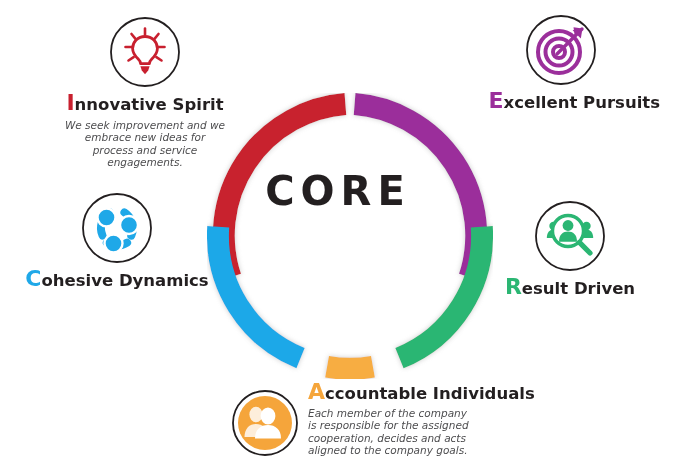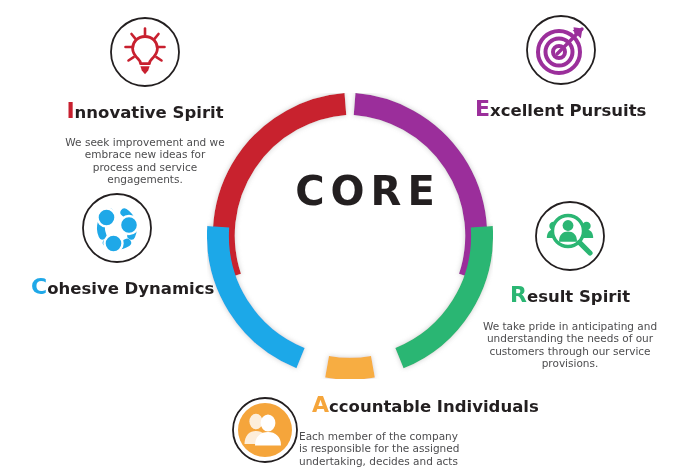--- a/index.html
+++ b/index.html
@@ -25,21 +25,21 @@
     left: 207px;
     top: 93px;
     width: 286px;
     height: 286px;
   }
   .ring-svg { display: block; width: 286px; height: 286px; }
 
   
   .center-text {
     position: absolute;
-    left: 243px;
+    left: 213px;
     top: 168px;
     width: 250px;
     text-align: center;
     pointer-events: none;
   }
   .center-line {
     font-family: "DejaVu Sans", sans-serif;
     font-weight: bold;
     font-size: 40px;
     line-height: 47px;
@@ -54,53 +54,54 @@
   }
   .value .icon-holder {
     display: block;
   }
   .val-title {
     font-family: "DejaVu Sans", sans-serif;
     font-weight: bold;
     font-size: 16.5px;
     color: #231f20;
     white-space: nowrap;
-    margin: 13px;
+    margin: 0;
     line-height: 20px;
   }
   .val-title .initial {
     font-size: 22px;
     line-height: 20px;
   }
   .val-desc {
     font-family: "DejaVu Sans", sans-serif;
     font-size: 10.5px;
     line-height: 12.4px;
     color: #4d4d4f;
     margin: 4px 0 0 0;
     white-space: pre-line;
+    font-style: italic;
   }
 
   
   #v-innovative { left: 50px;  top: 16px;  width: 190px; text-align: center; }
   #v-innovative .icon-holder { margin: 0 auto 5px auto; width: 72px; }
 
-  #v-excellent  { left: 462px; top: 14px;  width: 198px; text-align: left; }
+  #v-excellent  { left: 462px; top: 14px;  width: 198px; text-align: right; }
   #v-excellent .icon-holder { margin: 0 auto 5px auto; width: 72px; }
 
-  #v-cohesive   { left: 18px;  top: 192px; width: 198px; }
+  #v-cohesive   { left: 18px;  top: 192px; width: 198px; text-align: center; }
   #v-cohesive .icon-holder { margin: 0 auto 5px auto; width: 72px; }
 
   #v-result     { left: 468px; top: 200px; width: 204px; text-align: center; }
   #v-result .icon-holder { margin: 0 auto 5px auto; width: 72px; }
 
   
   #v-accountable {
     left: 231px; top: 378px; width: 310px;
-    display: flex; align-items: center; 
+    display: flex; align-items: flex-end; gap: 9px;
   }
   #v-accountable .icon-holder { flex: 0 0 auto; width: 68px; margin-top: 2px; }
   #v-accountable .txt { text-align: left; padding-top: 4px; }
   #v-accountable .val-desc { margin-top: 3px; }
 
   .icon-svg { display: block; }
 </style>
 </head>
 <body>
 
@@ -205,25 +206,21 @@
         <circle cx="34" cy="31" r="15.5" fill="#ffffff" stroke="#2bb673" stroke-width="3.4"></circle>
 
         <g fill="#2bb673">
           <circle cx="34" cy="25.5" r="5.4"></circle>
           <path d="M 25 41.8 C 25 34.6 29 31.6 34 31.6 C 39 31.6 43 34.6 43 41.8 Z"></path>
         </g>
 
         <line x1="45.4" y1="42.4" x2="56" y2="53" stroke="#2bb673" stroke-width="5.2" stroke-linecap="round"></line>
       </svg>
     </span>
-    <p class="val-title"><span class="initial" style="color:#2bb673">R</span><span>esult Spirit</span></p>
-    <p class="val-desc">We take pride in anticipating and
-understanding the needs of our
-customers through our service
-provisions.</p>
+    <p class="val-title"><span class="initial" style="color:#2bb673">R</span><span>esult Driven</span></p>
   </div>
 
   <div class="value" id="v-accountable">
     <span class="icon-holder">
       <svg class="icon-svg" width="68" height="68" viewBox="0 0 68 68" xmlns="http://www.w3.org/2000/svg">
         <circle cx="34" cy="34" r="32" fill="#ffffff" stroke="#231f20" stroke-width="1.8"></circle>
         <circle cx="34" cy="34" r="27" fill="#f5a53b"></circle>
 
         <g fill="#ffffff" opacity="0.82">
           <ellipse cx="25" cy="25.5" rx="6.6" ry="7.8"></ellipse>
@@ -233,18 +230,18 @@
         <g fill="#ffffff">
           <ellipse cx="37" cy="27" rx="7.4" ry="8.6"></ellipse>
           <path d="M 24 49.5 C 24 40.5 29.6 36 37 36 C 44.4 36 50 40.5 50 49.5 Z"></path>
         </g>
       </svg>
     </span>
     <div class="txt">
       <p class="val-title"><span class="initial" style="color:#f5a53b">A</span><span>ccountable Individuals</span></p>
       <p class="val-desc">Each member of the company
 is responsible for the assigned
-undertaking, decides and acts
+cooperation, decides and acts
 aligned to the company goals.</p>
     </div>
   </div>
 
 </div>
 
 </body></html>

